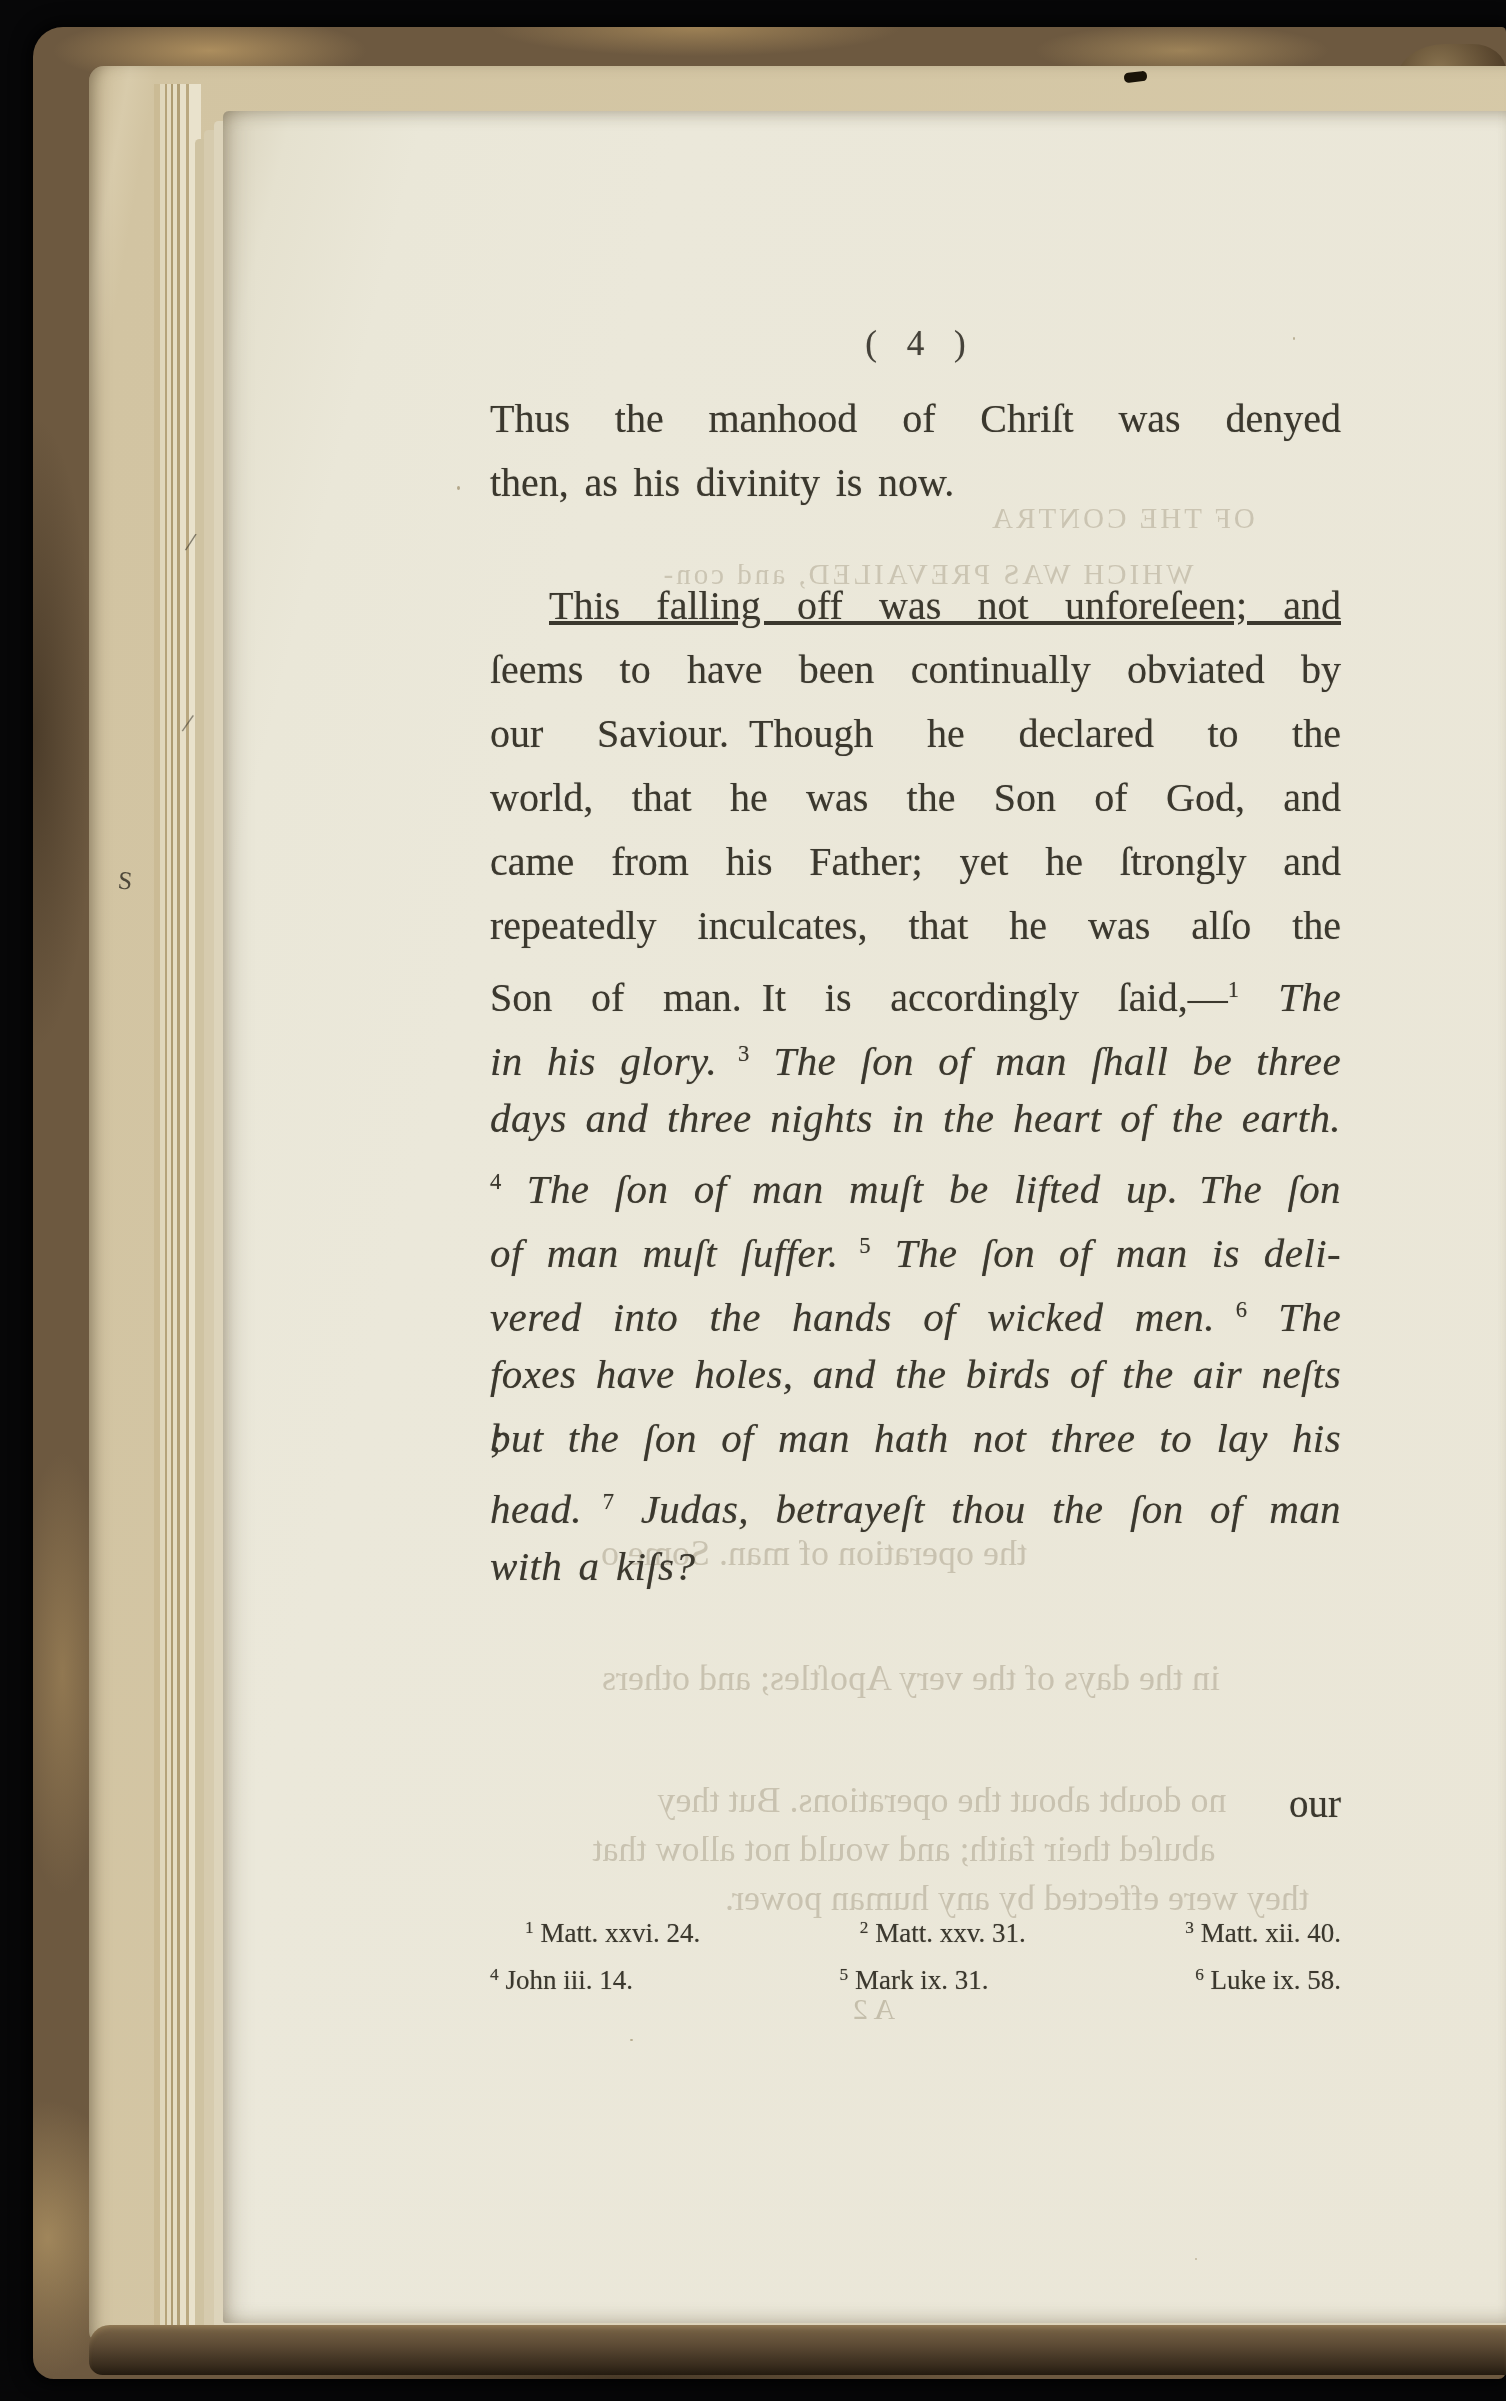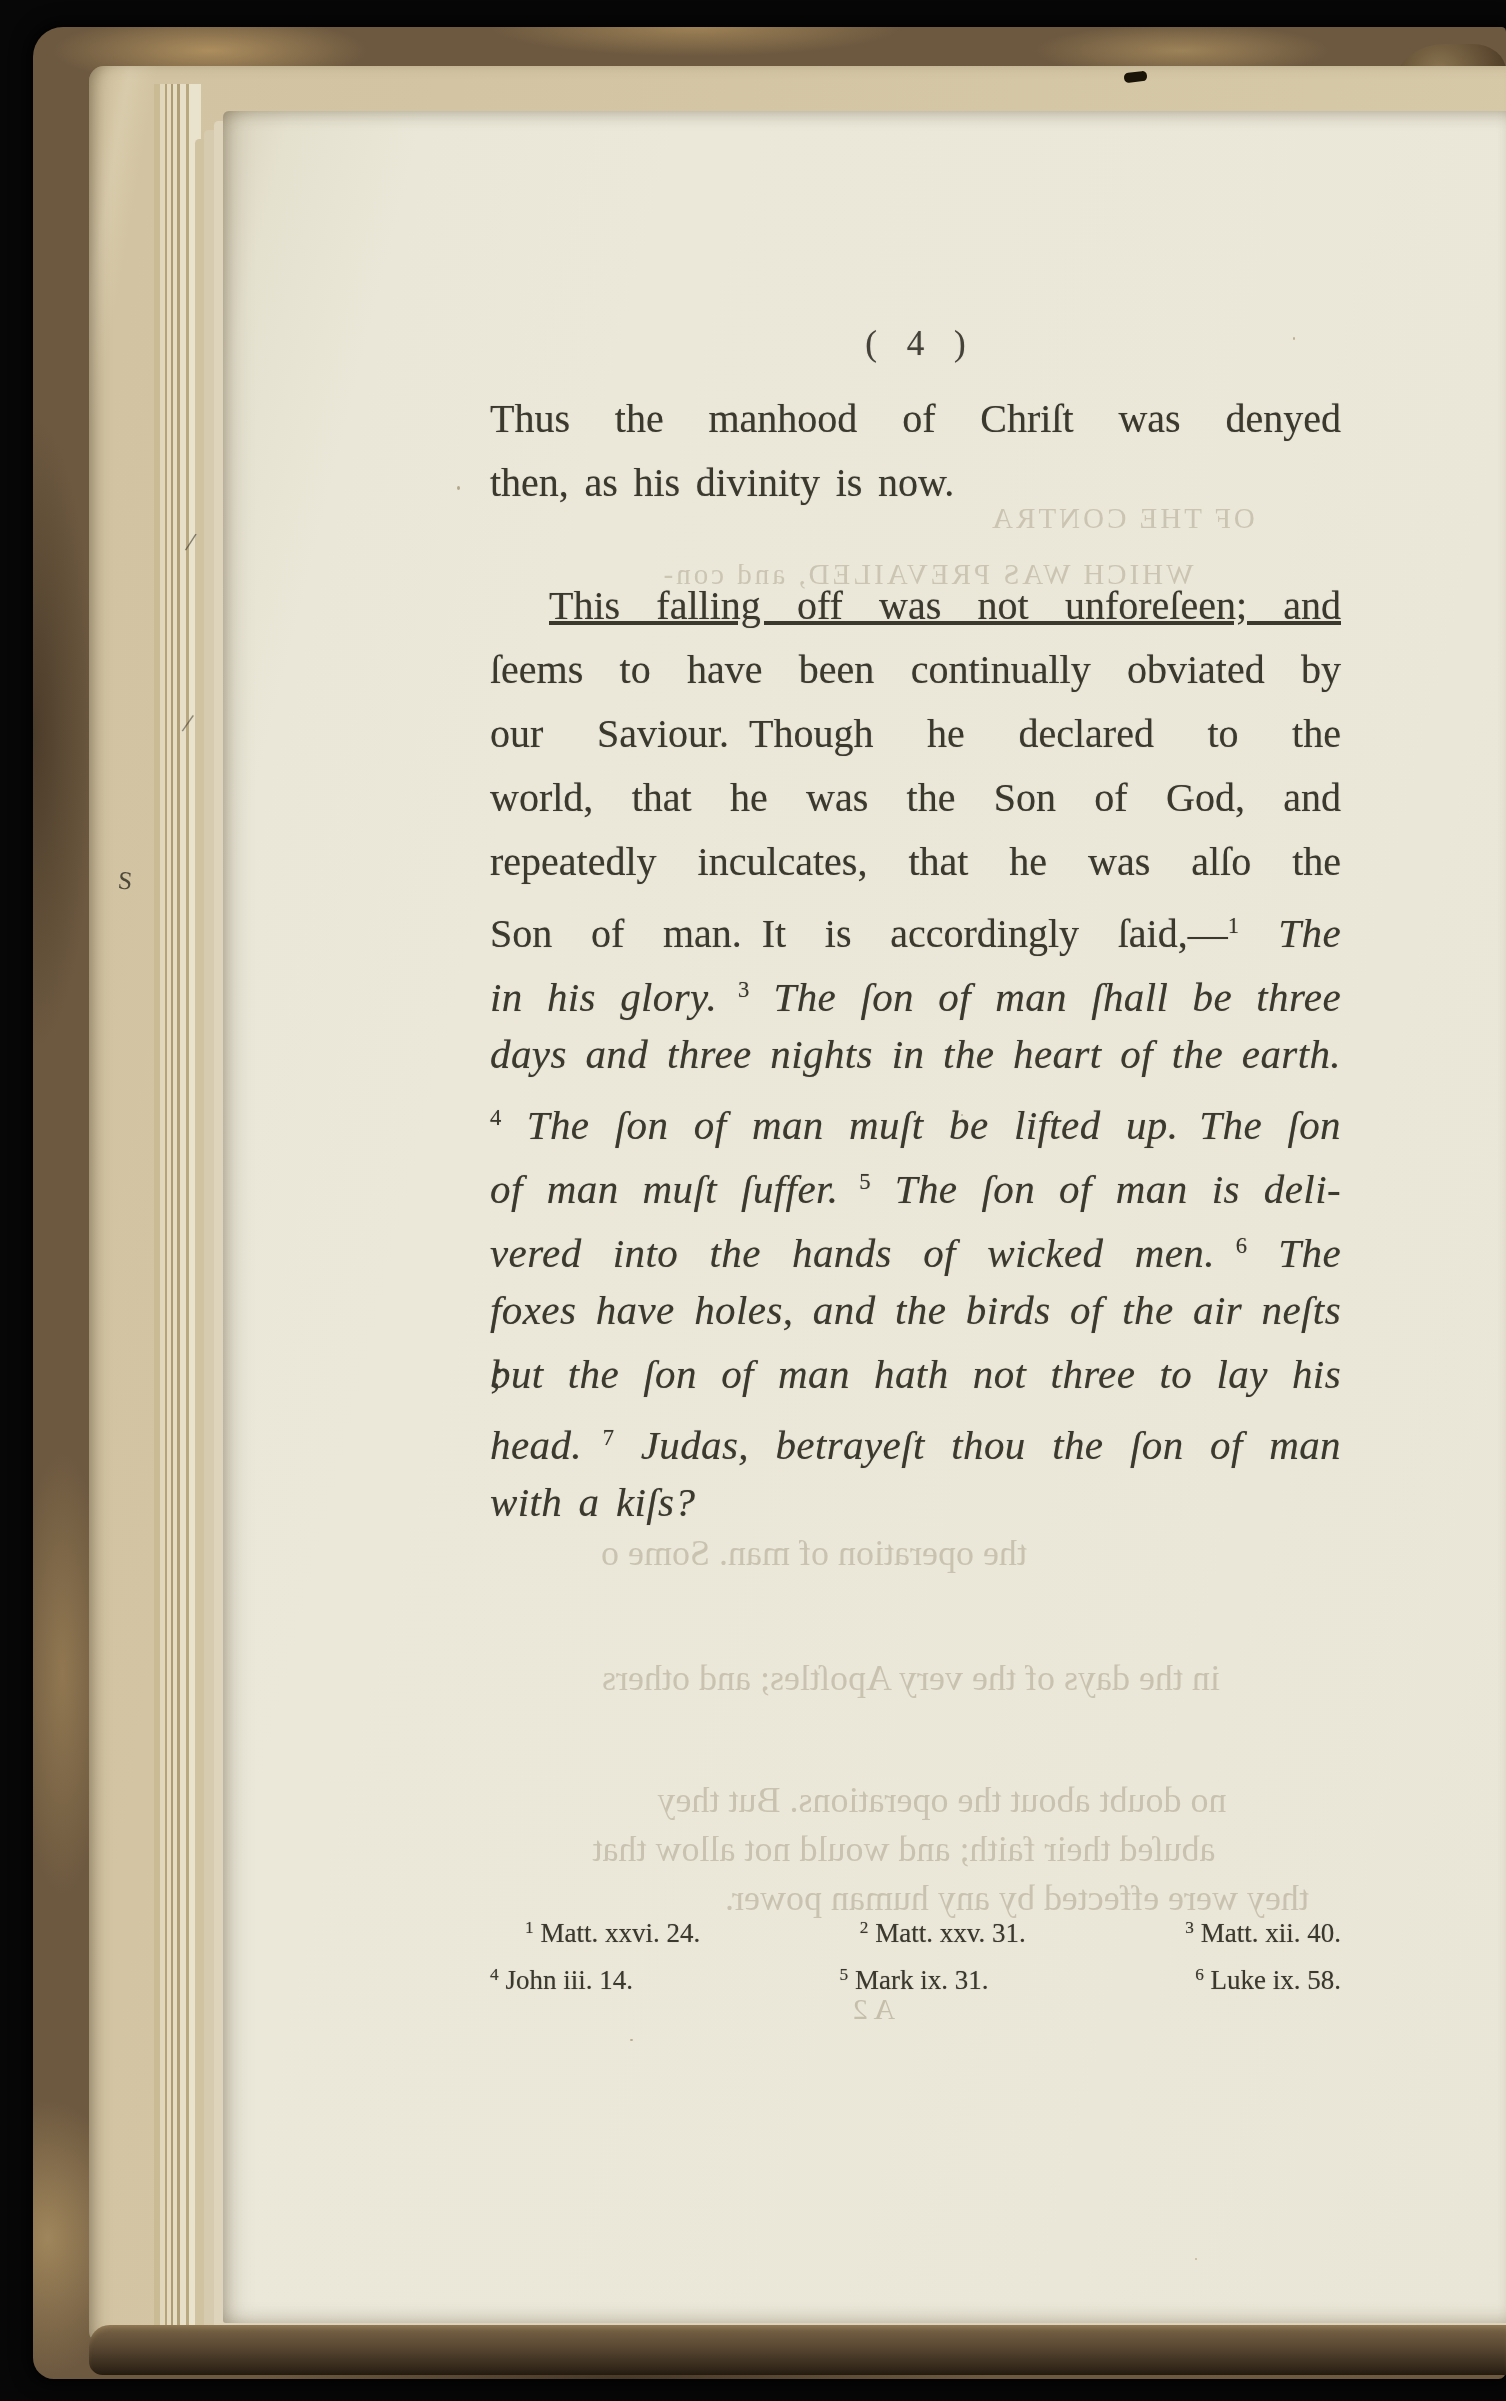--- a/index.html
+++ b/index.html
@@ -104,34 +104,36 @@
     <div class="textblock" style="position:absolute;top:276px;">
       <div class="line just">Thus the manhood of Chriſt was denyed</div>
       <div class="line lft">then, as his divinity is now.</div>
     </div>
 
     <div class="textblock" style="position:absolute;top:463px;">
       <div class="line just ind">This falling off was not unforeſeen; and</div>
       <div class="line just">ſeems to have been continually obviated by</div>
       <div class="line just">our Saviour. Though he declared to the</div>
       <div class="line just">world, that he was the Son of God, and</div>
+      <div class="line just">came from his Father; yet he ſtrongly and</div>
       <div class="line just">repeatedly inculcates, that he was alſo the</div>
       <div class="line just"><span>Son of man. It is accordingly ſaid,—</span><span class="sup">1</span><span class="itl"> The</span></div>
       <div class="line just itl"><span>in his glory. </span><span class="sup">3</span><span> The ſon of man ſhall be three</span></div>
       <div class="line just itl">days and three nights in the heart of the earth.</div>
       <div class="line just itl"><span class="sup">4</span><span> The ſon of man muſt be lifted up. The ſon</span></div>
       <div class="line just itl"><span>of man muſt ſuffer. </span><span class="sup">5</span><span> The ſon of man is deli-</span></div>
       <div class="line just itl"><span>vered into the hands of wicked men. </span><span class="sup">6</span><span> The</span></div>
       <div class="line just itl">foxes have holes, and the birds of the air neſts ;</div>
       <div class="line just itl">but the ſon of man hath not three to lay his</div>
       <div class="line just itl"><span>head. </span><span class="sup">7</span><span> Judas, betrayeſt thou the ſon of man</span></div>
       <div class="line lft itl">with a kiſs?</div>
     </div>
 
 
+    <div class="textblock catchword" style="position:absolute;">our</div>
 
     <div class="textblock footnotes" style="position:absolute;">
       <div class="fnrow indented">
         <span><span class="fsup">1</span><span> Matt. xxvi. 24.</span></span>
         <span><span class="fsup">2</span><span> Matt. xxv. 31.</span></span>
         <span><span class="fsup">3</span><span> Matt. xii. 40.</span></span>
       </div>
       <div class="fnrow">
         <span><span class="fsup">4</span><span> John iii. 14.</span></span>
         <span><span class="fsup">5</span><span> Mark ix. 31.</span></span>

